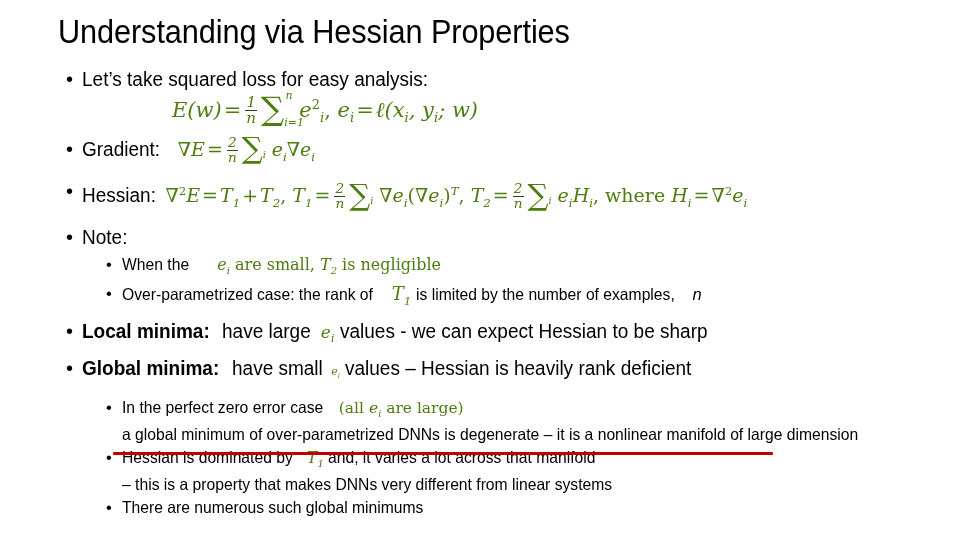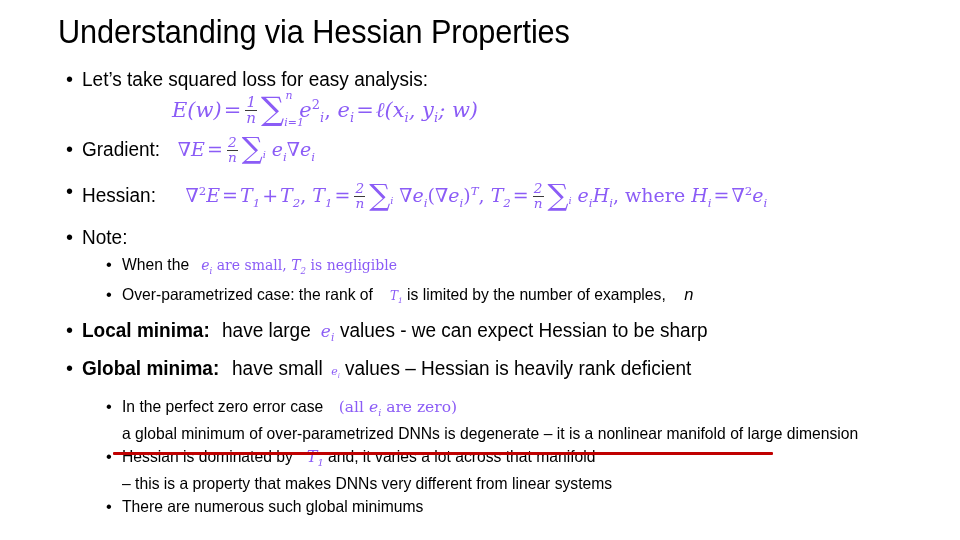--- a/index.html
+++ b/index.html
@@ -85,21 +85,21 @@
   .cond {
     display: inline-block;
     transform: scaleX(0.95);
     transform-origin: left center;
   }
 
   
   .math {
     font-family: "DejaVu Serif", "Liberation Serif", serif;
     font-style: italic;
-    color: #8b5cf6;
+    color: #4d7c0f;
     white-space: nowrap;
     vertical-align: baseline;
   }
   .math .up { font-style: normal; }
   .math .op { font-style: normal; padding: 0 2px; }
 
   
   .frac {
     display: inline-block;
     vertical-align: -0.42em;
@@ -181,58 +181,58 @@
       <span class="bullet">•</span>
       <span class="txt cond">Gradient:</span>
       <span class="math" style="font-size:19px; margin-left:8px;">
         <span class="up">∇</span><span>E</span><span class="op">=</span><span class="frac"><span class="num">2</span><span class="den">n</span></span><span class="sum"><span class="sig">∑</span><span class="lo">i</span></span><span style="display:inline-block;width:8px"></span><span>e</span><sub>i</sub><span class="up">∇</span><span>e</span><sub>i</sub>
       </span>
     </div>
 
     <div class="l1" style="margin-top:8px;">
       <span class="bullet">•</span>
       <span class="txt cond">Hessian:</span>
-      <span class="math" style="font-size:19px; margin-left:20px;">
+      <span class="math" style="font-size:19px; margin-left:0;">
         <span class="up">∇</span><sup class="upr">2</sup><span>E</span><span class="op">=</span><span>T</span><sub class="upr">1</sub><span class="op">+</span><span>T</span><sub class="upr">2</sub><span class="up">,</span>&nbsp;<span>T</span><sub class="upr">1</sub><span class="op">=</span><span class="frac"><span class="num">2</span><span class="den">n</span></span><span class="sum"><span class="sig">∑</span><span class="lo">i</span></span><span style="display:inline-block;width:8px"></span><span class="up">∇</span><span>e</span><sub>i</sub><span class="up">(</span><span class="up">∇</span><span>e</span><sub>i</sub><span class="up">)</span><sup>T</sup><span class="up">,</span>&nbsp;<span>T</span><sub class="upr">2</sub><span class="op">=</span><span class="frac"><span class="num">2</span><span class="den">n</span></span><span class="sum"><span class="sig">∑</span><span class="lo">i</span></span><span style="display:inline-block;width:8px"></span><span>e</span><sub>i</sub><span>H</span><sub>i</sub><span class="up">,</span>&nbsp;<span class="up">where</span>&nbsp;<span>H</span><sub>i</sub><span class="op">=</span><span class="up">∇</span><sup class="upr">2</sup><span>e</span><sub>i</sub>
       </span>
     </div>
 
     <div class="l1" style="margin-top:8px;">
       <span class="bullet">•</span>
       <span class="txt cond">Note:</span>
     </div>
 
     <div class="l2" style="margin-top:4px;">
       <span class="bullet">•</span>
       <span class="txt cond">When the</span>
-      <span class="math" style="font-size:14px; margin-left:4px;">
+      <span class="math" style="font-size:16px; margin-left:20px;">
         <span>e</span><sub>i</sub>&nbsp;<span class="up">are small,</span>&nbsp;<span>T</span><sub class="upr">2</sub>&nbsp;<span class="up">is negligible</span>
       </span>
     </div>
 
     <div class="l2" style="margin-top:2px;">
       <span class="bullet">•</span>
-      <span class="txt cond">Over-parametrized case: the rank of</span><span class="math" style="font-size:12px;">&nbsp;<span>T</span><sub class="upr">1</sub></span>&nbsp;<span class="txt cond">is limited by the number of examples,</span>&nbsp;<span class="txt" style="font-style:italic;">n</span>
+      <span class="txt cond">Over-parametrized case: the rank of</span><span class="math" style="font-size:18px;">&nbsp;<span>T</span><sub class="upr">1</sub></span>&nbsp;<span class="txt cond">is limited by the number of examples,</span>&nbsp;<span class="txt" style="font-style:italic;">n</span>
     </div>
 
     <div class="l1" style="margin-top:6px;">
       <span class="bullet">•</span>
       <span class="txt cond bold">Local minima:</span>
       <span class="txt cond">have large</span><span class="math" style="font-size:17px;margin-top:23px;">&nbsp;<span>e</span><sub>i</sub></span>&nbsp;<span class="txt cond">values - we can expect Hessian to be sharp</span>
     </div>
 
     <div class="l1" style="margin-top:4px;">
       <span class="bullet">•</span>
       <span class="txt cond bold">Global minima:</span>
       <span class="txt cond">have small</span><span class="math" style="font-size:11px;">&nbsp;<span>e</span><sub>i</sub></span>&nbsp;<span class="txt cond">values – Hessian is heavily rank deficient</span>
     </div>
 
     <div class="l2" style="margin-top:7px; padding-right:52px;">
       <span class="bullet">•</span>
-      <span class="txt cond">In the perfect zero error case</span><span class="math" style="font-size:15.5px;">&nbsp;<span class="up">(all</span>&nbsp;<span>e</span><sub>i</sub>&nbsp;<span class="up">are zero)</span></span>
+      <span class="txt cond">In the perfect zero error case</span><span class="math" style="font-size:15.5px;">&nbsp;<span class="up">(all</span>&nbsp;<span>e</span><sub>i</sub>&nbsp;<span class="up">are large)</span></span>
       <span class="txt cond">a global minimum of over-parametrized DNNs is degenerate – it is a nonlinear manifold of large dimension</span>
     </div>
 
     <div class="l2" style="margin-top:2px; padding-right:60px;">
       <span class="bullet">•</span>
       <span class="txt cond">Hessian is dominated by</span><span class="math" style="font-size:16px;">&nbsp;<span>T</span><sub class="upr">1</sub></span>&nbsp;<span class="txt cond">and, it varies a lot across that manifold</span>
       <span class="txt cond">– this is a property that makes DNNs very different from linear systems</span>
     </div>
 
     <div class="l2" style="margin-top:2px;">

